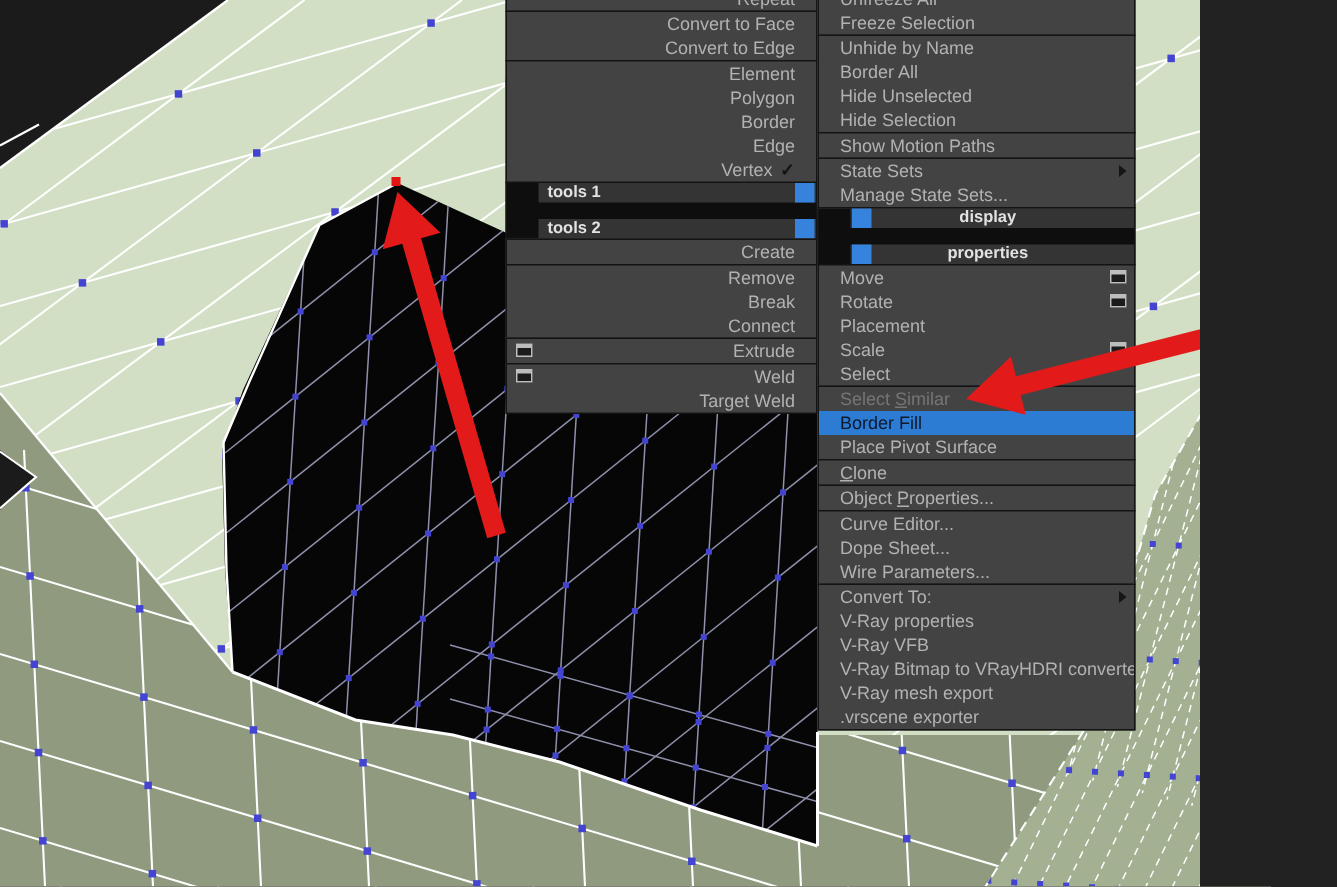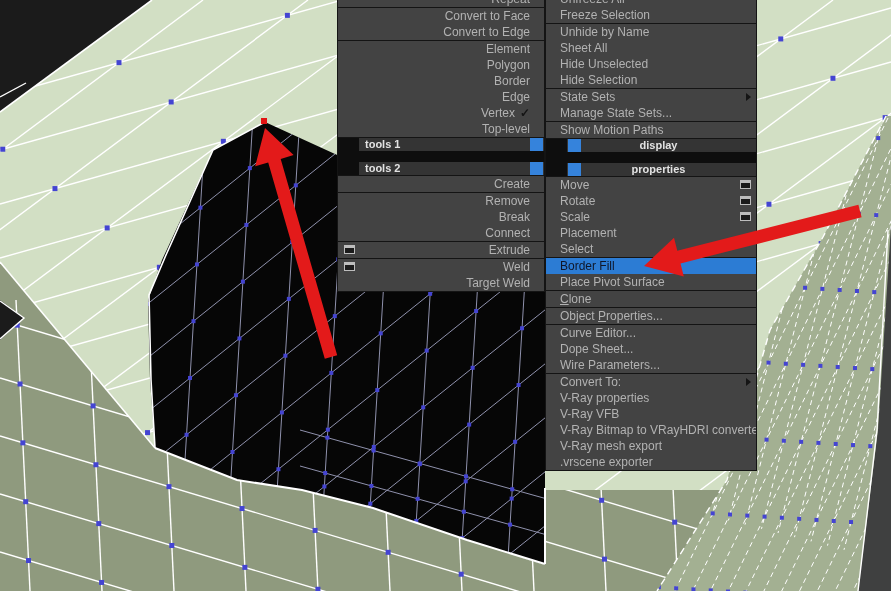--- a/index.html
+++ b/index.html
@@ -1,17 +1,17 @@
 <!DOCTYPE html>
 <html style="--menu-bg: #434343; --menu-text: #b2b2b2; --menu-text-disabled: #757575; --menu-hl: #2c7cd4; --bar-square: #3583dc;"><head>
 <meta charset="utf-8">
 <style>
   html,body { margin:0; padding:0; background:#222; }
   .stage {
-    position:relative; width:891px; height:591px; overflow:hidden;
+    position:relative; width:800px; height:591px; overflow:hidden;
     background:#d2dfc4; font-family:"Liberation Sans", sans-serif;
     user-select:none;
   }
   .stage svg { position:absolute; left:0; top:0; }
   #scene-svg { z-index:1; }
   #overlay-svg { z-index:30; pointer-events:none; }
 
   
   #quad-menu { position:absolute; left:337px; top:-10px; z-index:10; }
   .qcol { position:absolute; top:0; }
@@ -457,21 +457,20 @@
         <div class="qgroup">
           <div class="qitem"><span>Convert to Face</span></div>
           <div class="qitem"><span>Convert to Edge</span></div>
         </div>
         <div class="qgroup">
           <div class="qitem"><span>Element</span></div>
           <div class="qitem"><span>Polygon</span></div>
           <div class="qitem"><span>Border</span></div>
           <div class="qitem"><span>Edge</span></div>
           <div class="qitem"><span>Vertex</span><span class="qcheck">✓</span></div>
-          <div class="qitem"><span>Top-level</span></div>
         </div>
         <div class="qbars">
           <div class="qbar"><span>tools 1</span><span class="qsq"></span></div>
           <div class="qbar"><span>tools 2</span><span class="qsq"></span></div>
         </div>
         <div class="qgroup">
           <div class="qitem"><span>Create</span></div>
         </div>
         <div class="qgroup">
           <div class="qitem"><span>Remove</span></div>
@@ -486,43 +485,44 @@
           <div class="qitem"><span>Target Weld</span></div>
         </div>
       </div>
     <div id="quad-right" class="qcol qcol-right">
         <div class="qgroup">
           <div class="qitem"><span>Unfreeze All</span></div>
           <div class="qitem"><span>Freeze Selection</span></div>
         </div>
         <div class="qgroup">
           <div class="qitem"><span>Unhide by Name</span></div>
-          <div class="qitem"><span>Sheet All</span></div>
+          <div class="qitem"><span>Border All</span></div>
           <div class="qitem"><span>Hide Unselected</span></div>
           <div class="qitem"><span>Hide Selection</span></div>
         </div>
         <div class="qgroup">
+          <div class="qitem"><span>Show Motion Paths</span></div>
+        </div>
+        <div class="qgroup">
           <div class="qitem"><span>State Sets</span><span class="qarrow"></span></div>
           <div class="qitem"><span>Manage State Sets...</span></div>
-        </div>
-        <div class="qgroup">
-          <div class="qitem"><span>Show Motion Paths</span></div>
         </div>
         <div class="qbars">
           <div class="qbar"><span>display</span><span class="qsq"></span></div>
           <div class="qbar"><span>properties</span><span class="qsq"></span></div>
         </div>
         <div class="qgroup">
           <div class="qitem"><span class="qbox"></span><span>Move</span></div>
           <div class="qitem"><span class="qbox"></span><span>Rotate</span></div>
+          <div class="qitem"><span>Placement</span></div>
           <div class="qitem"><span class="qbox"></span><span>Scale</span></div>
-          <div class="qitem"><span>Placement</span></div>
           <div class="qitem"><span>Select</span></div>
         </div>
         <div class="qgroup">
+          <div class="qitem disabled"><span>Select <span class="u">S</span>imilar</span></div>
           <div class="qitem highlighted"><span>Border Fill</span></div>
           <div class="qitem"><span>Place Pivot Surface</span></div>
         </div>
         <div class="qgroup">
           <div class="qitem"><span><span class="u">C</span>lone</span></div>
         </div>
         <div class="qgroup">
           <div class="qitem"><span>Object <span class="u">P</span>roperties...</span></div>
         </div>
         <div class="qgroup">

